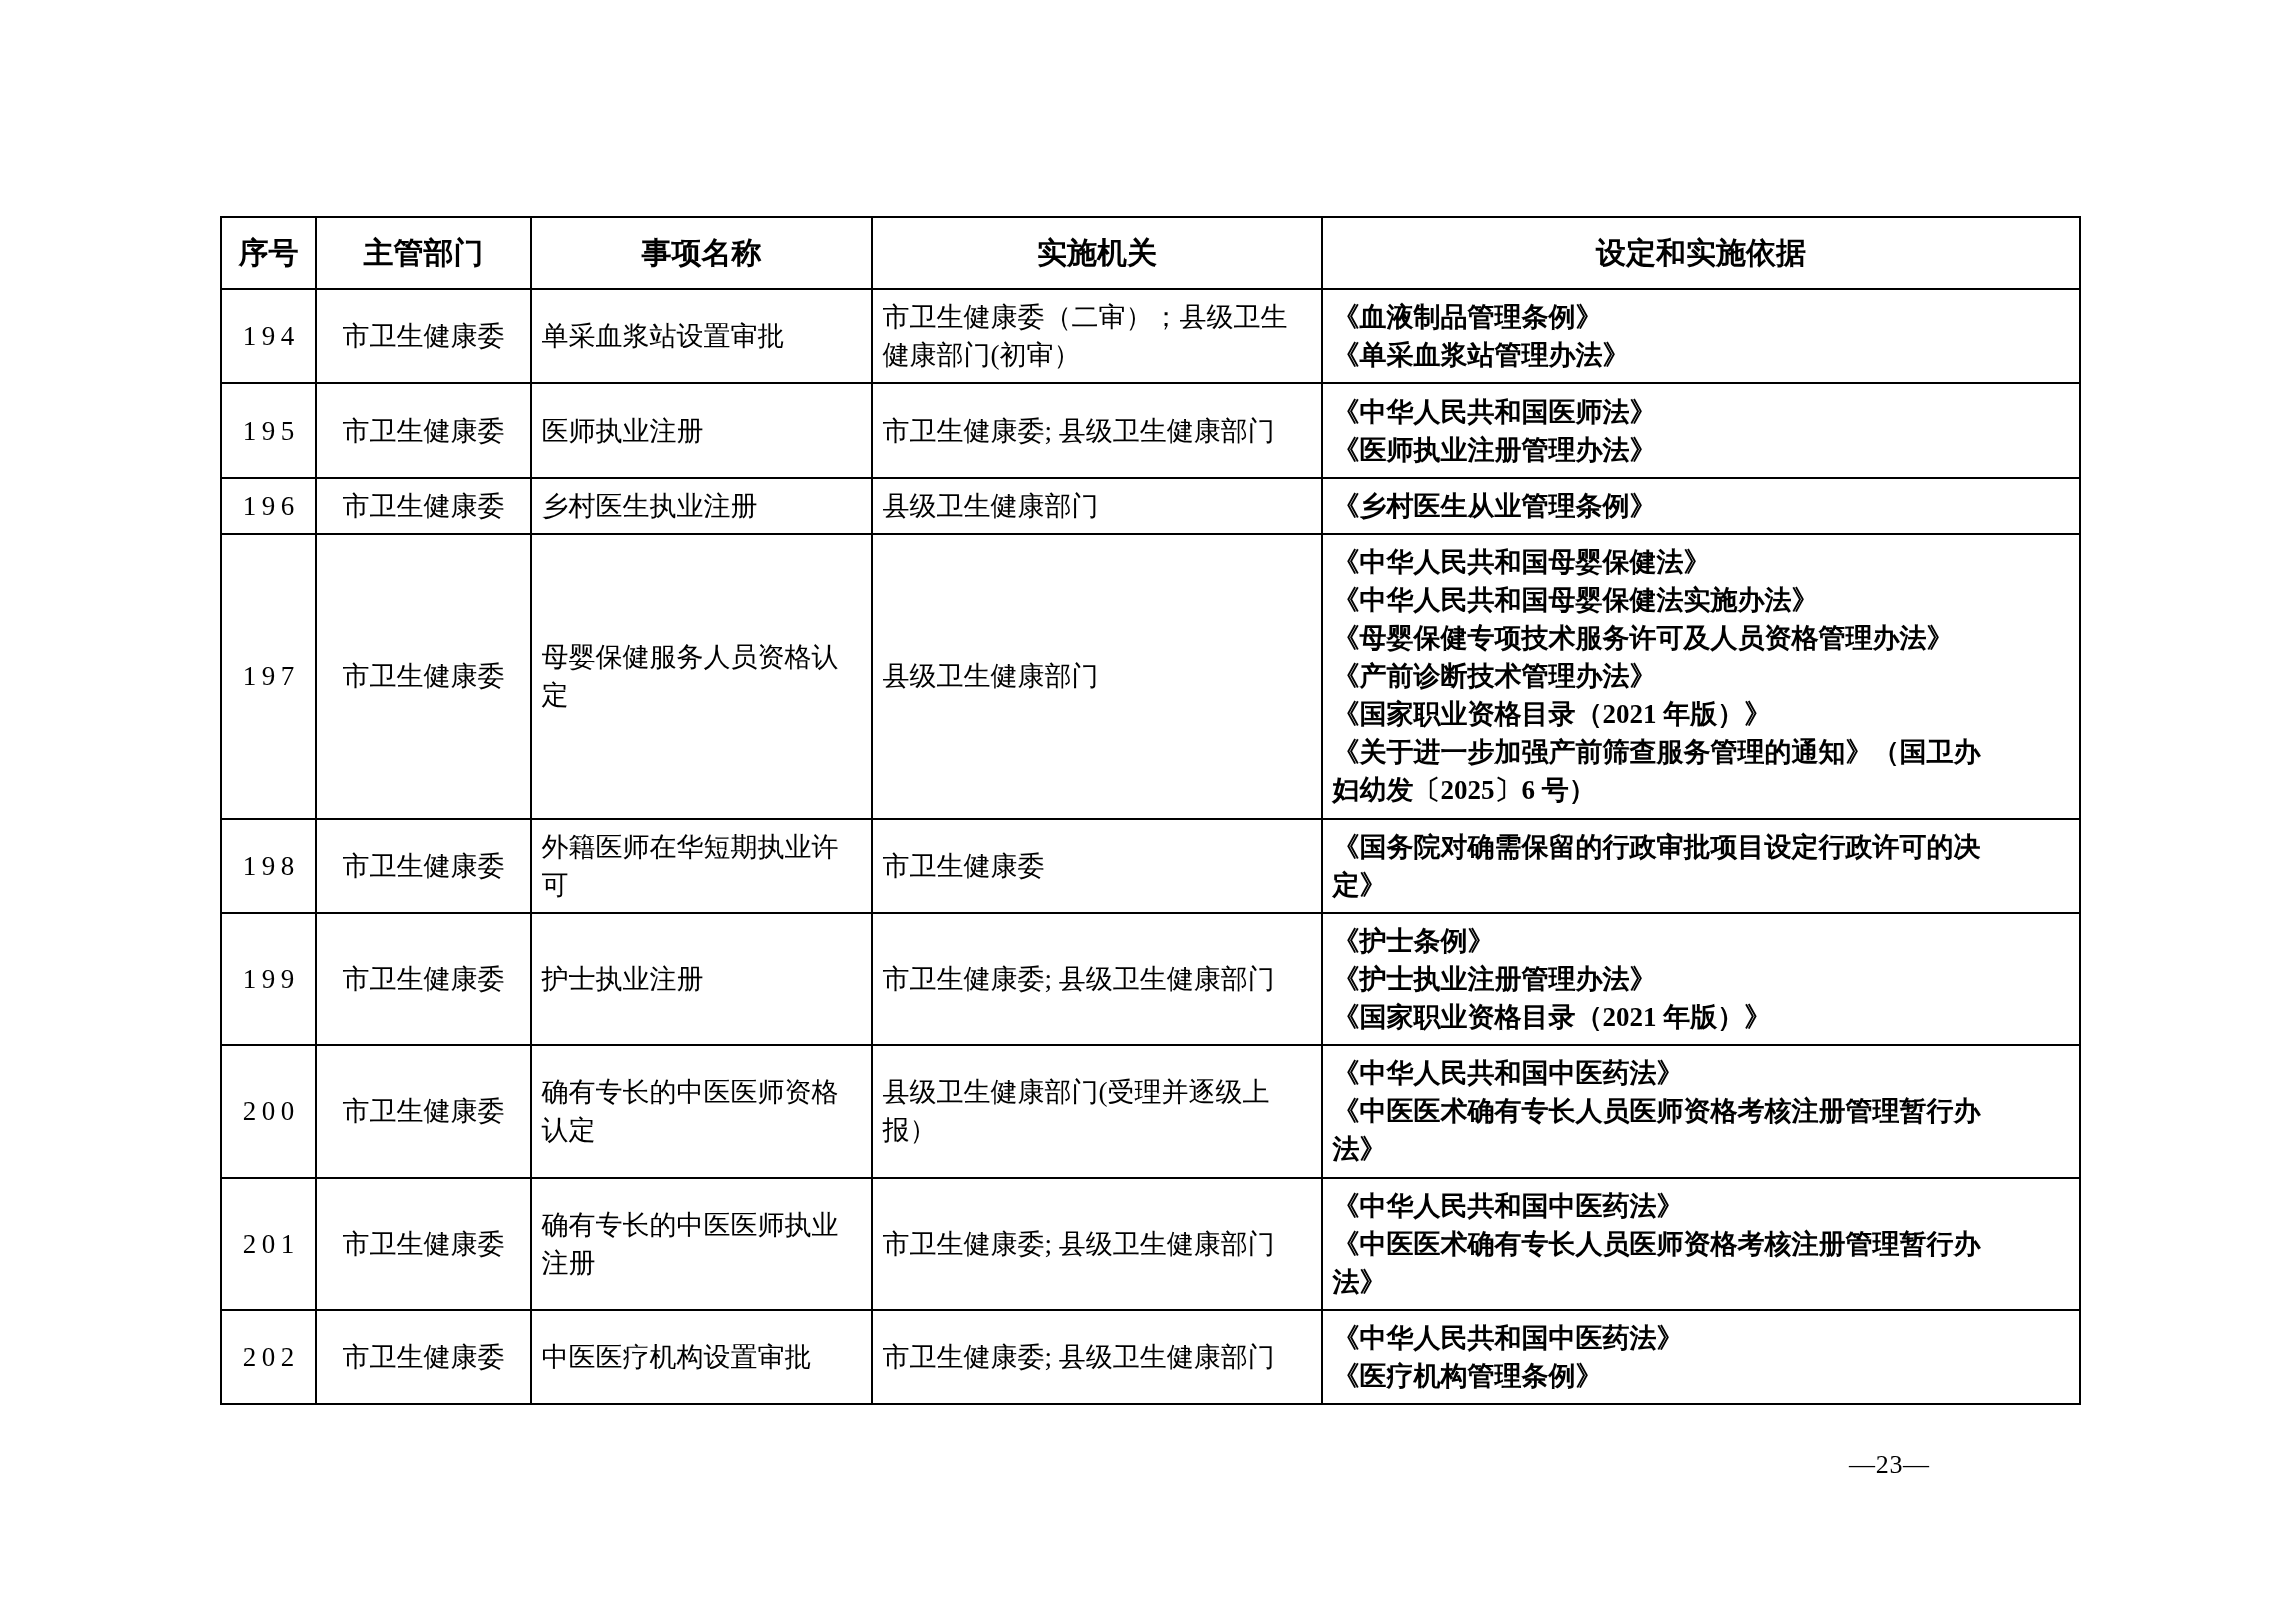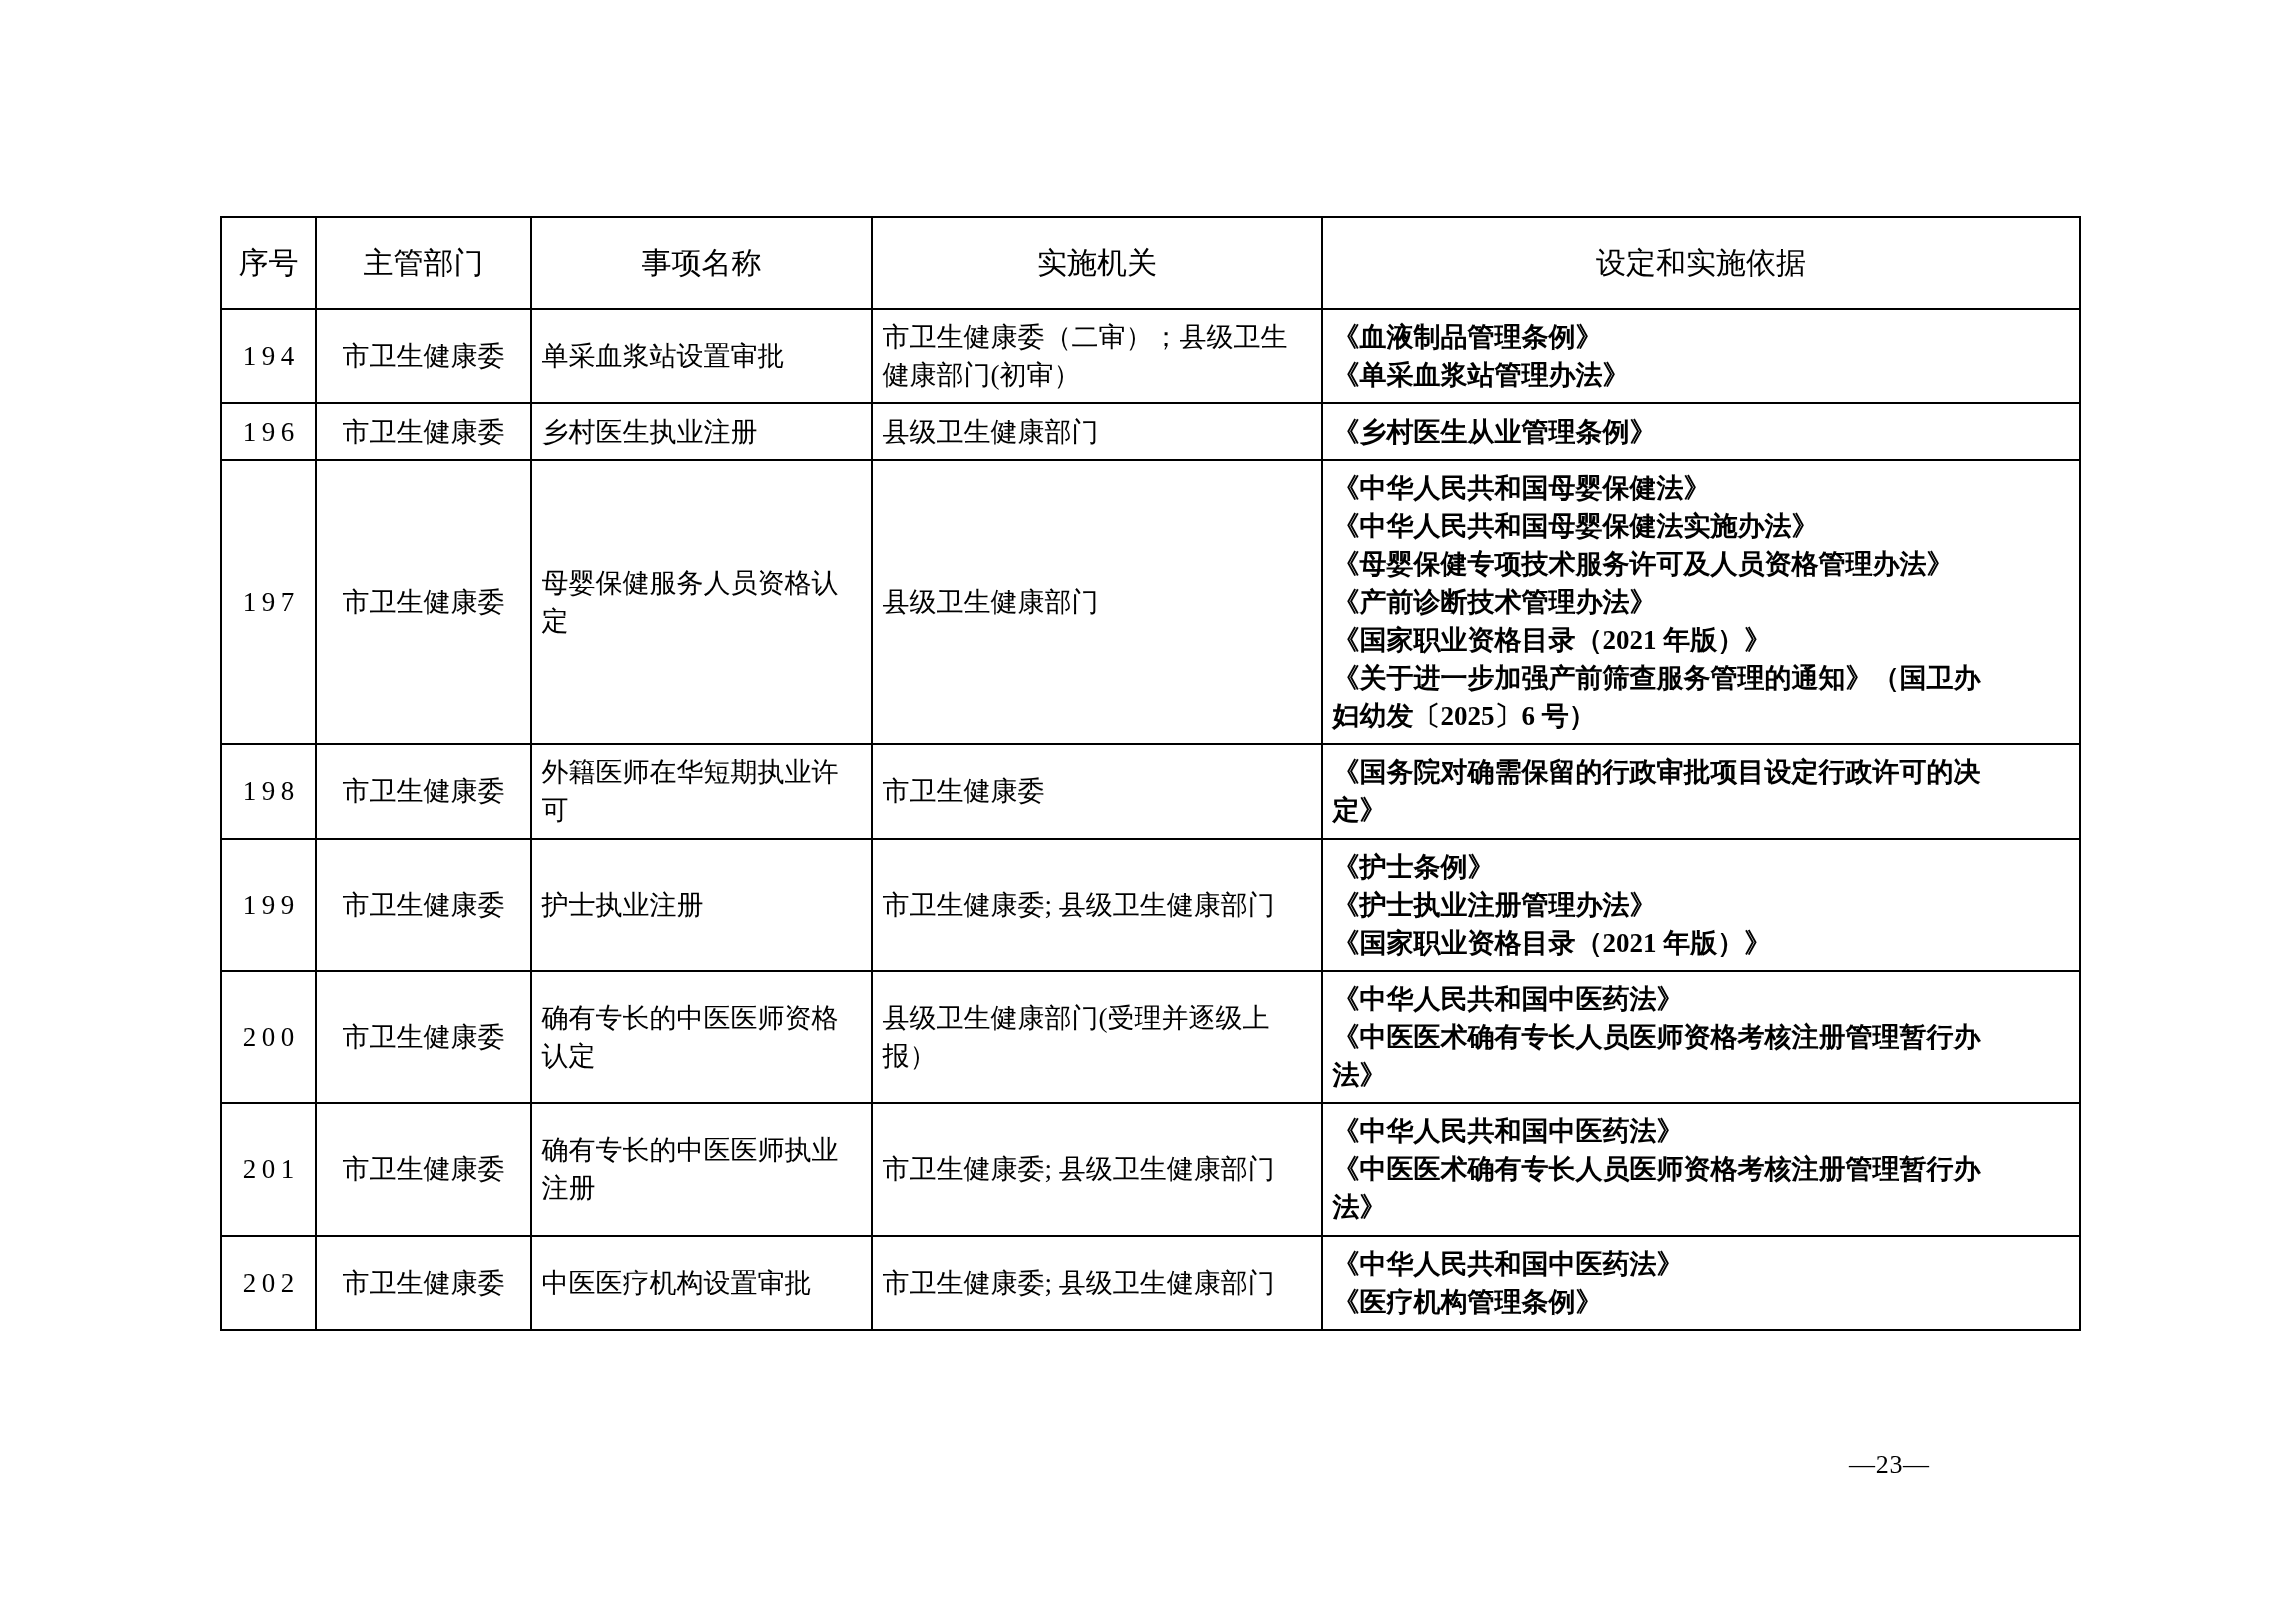--- a/index.html
+++ b/index.html
@@ -27,23 +27,23 @@
     box-sizing: border-box;
     border-left: 2px solid #000;
     border-right: 2px solid #000;
     border-top: 2.7px solid #000;
     border-bottom: 2.7px solid #000;
     vertical-align: middle;
     word-break: break-all;
   }
   .doc-table th {
     font-family: "Liberation Sans", "DejaVu Sans", sans-serif;
-    font-weight: normal;
+    font-weight: bold;
     font-size: 30px;
-    height: 92px;
+    height: 72px;
     text-align: center;
     padding: 0 5.5px;
   }
   .doc-table td {
     font-size: 27px;
     line-height: 38px;
     padding: 8.2px 9.5px;
   }
   td.c-no {
     text-align: center;
@@ -103,20 +103,30 @@
     <td class="c-no">194</td>
     <td class="c-dept">市卫生健康委</td>
     <td class="c-item">单采血浆站设置审批</td>
     <td class="c-agency">市卫生健康委（二审）；县级卫生健康部门(初审）</td>
     <td class="c-basis">
           <div class="basis-line">《血液制品管理条例》</div>
           <div class="basis-line">《单采血浆站管理办法》</div>
         </td>
   </tr>
       <tr>
+    <td class="c-no">195</td>
+    <td class="c-dept">市卫生健康委</td>
+    <td class="c-item">医师执业注册</td>
+    <td class="c-agency">市卫生健康委; 县级卫生健康部门</td>
+    <td class="c-basis">
+          <div class="basis-line">《中华人民共和国医师法》</div>
+          <div class="basis-line">《医师执业注册管理办法》</div>
+        </td>
+  </tr>
+      <tr>
     <td class="c-no">196</td>
     <td class="c-dept">市卫生健康委</td>
     <td class="c-item">乡村医生执业注册</td>
     <td class="c-agency">县级卫生健康部门</td>
     <td class="c-basis">
           <div class="basis-line">《乡村医生从业管理条例》</div>
         </td>
   </tr>
       <tr>
     <td class="c-no">197</td>

